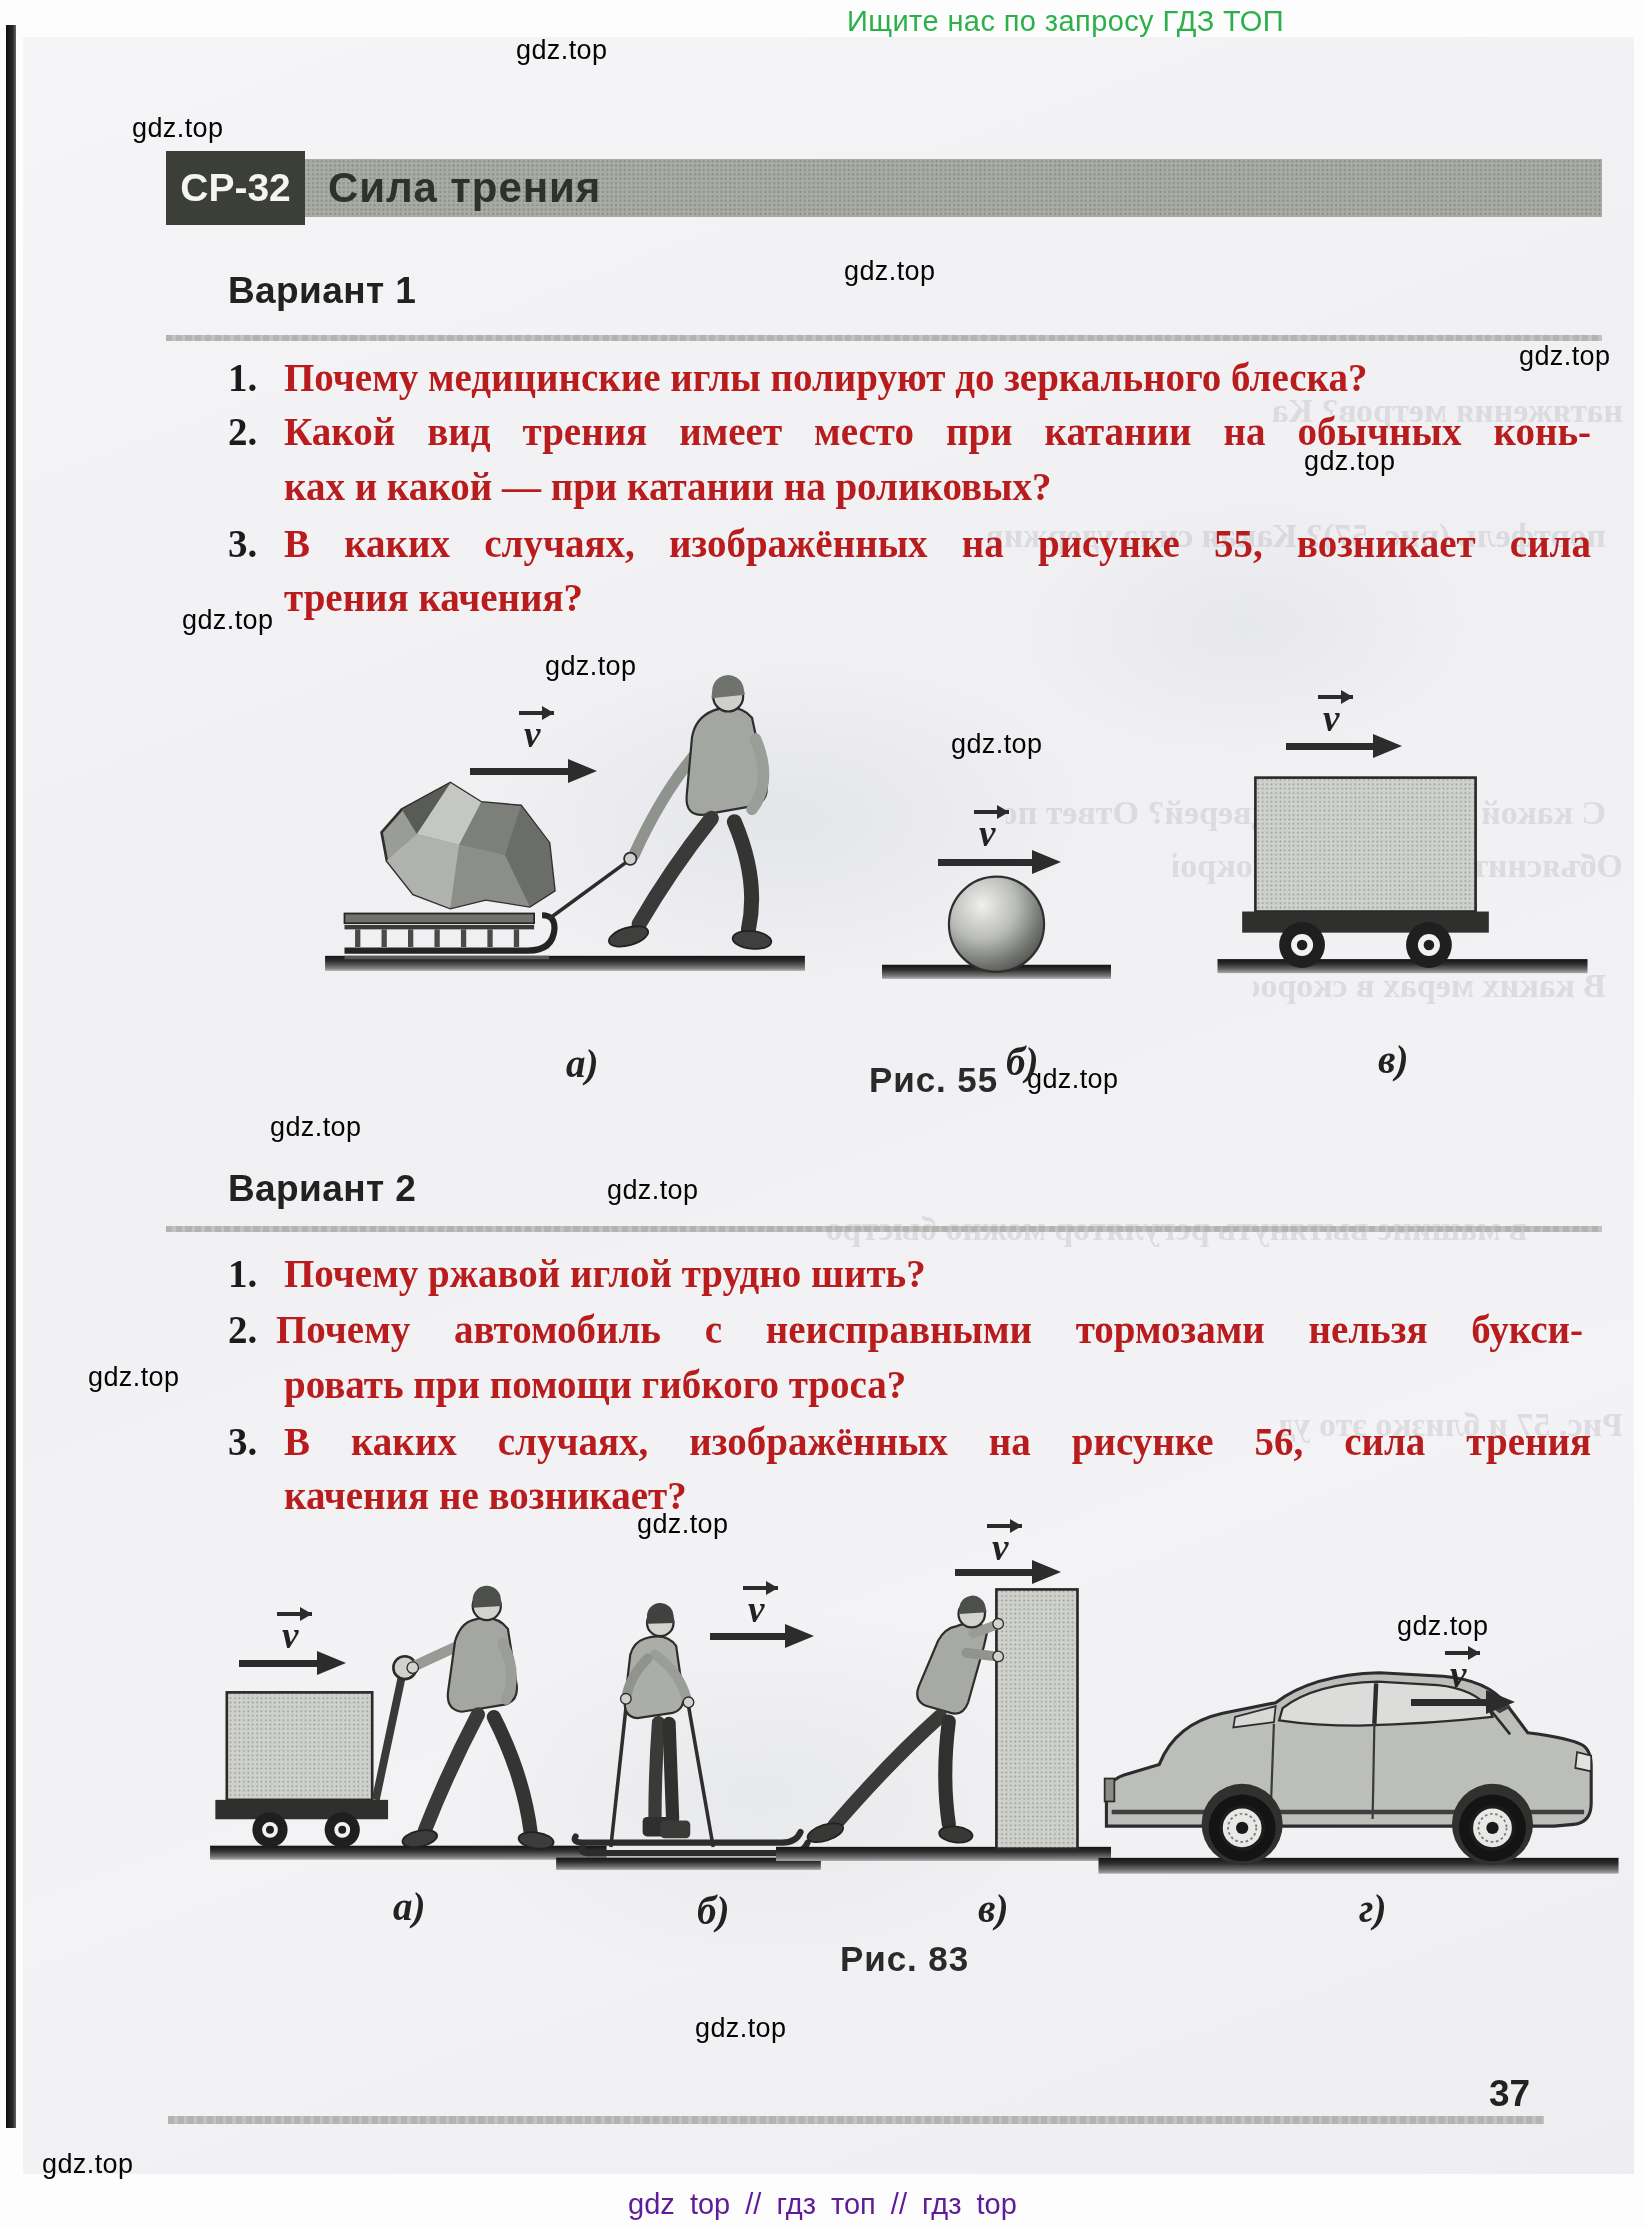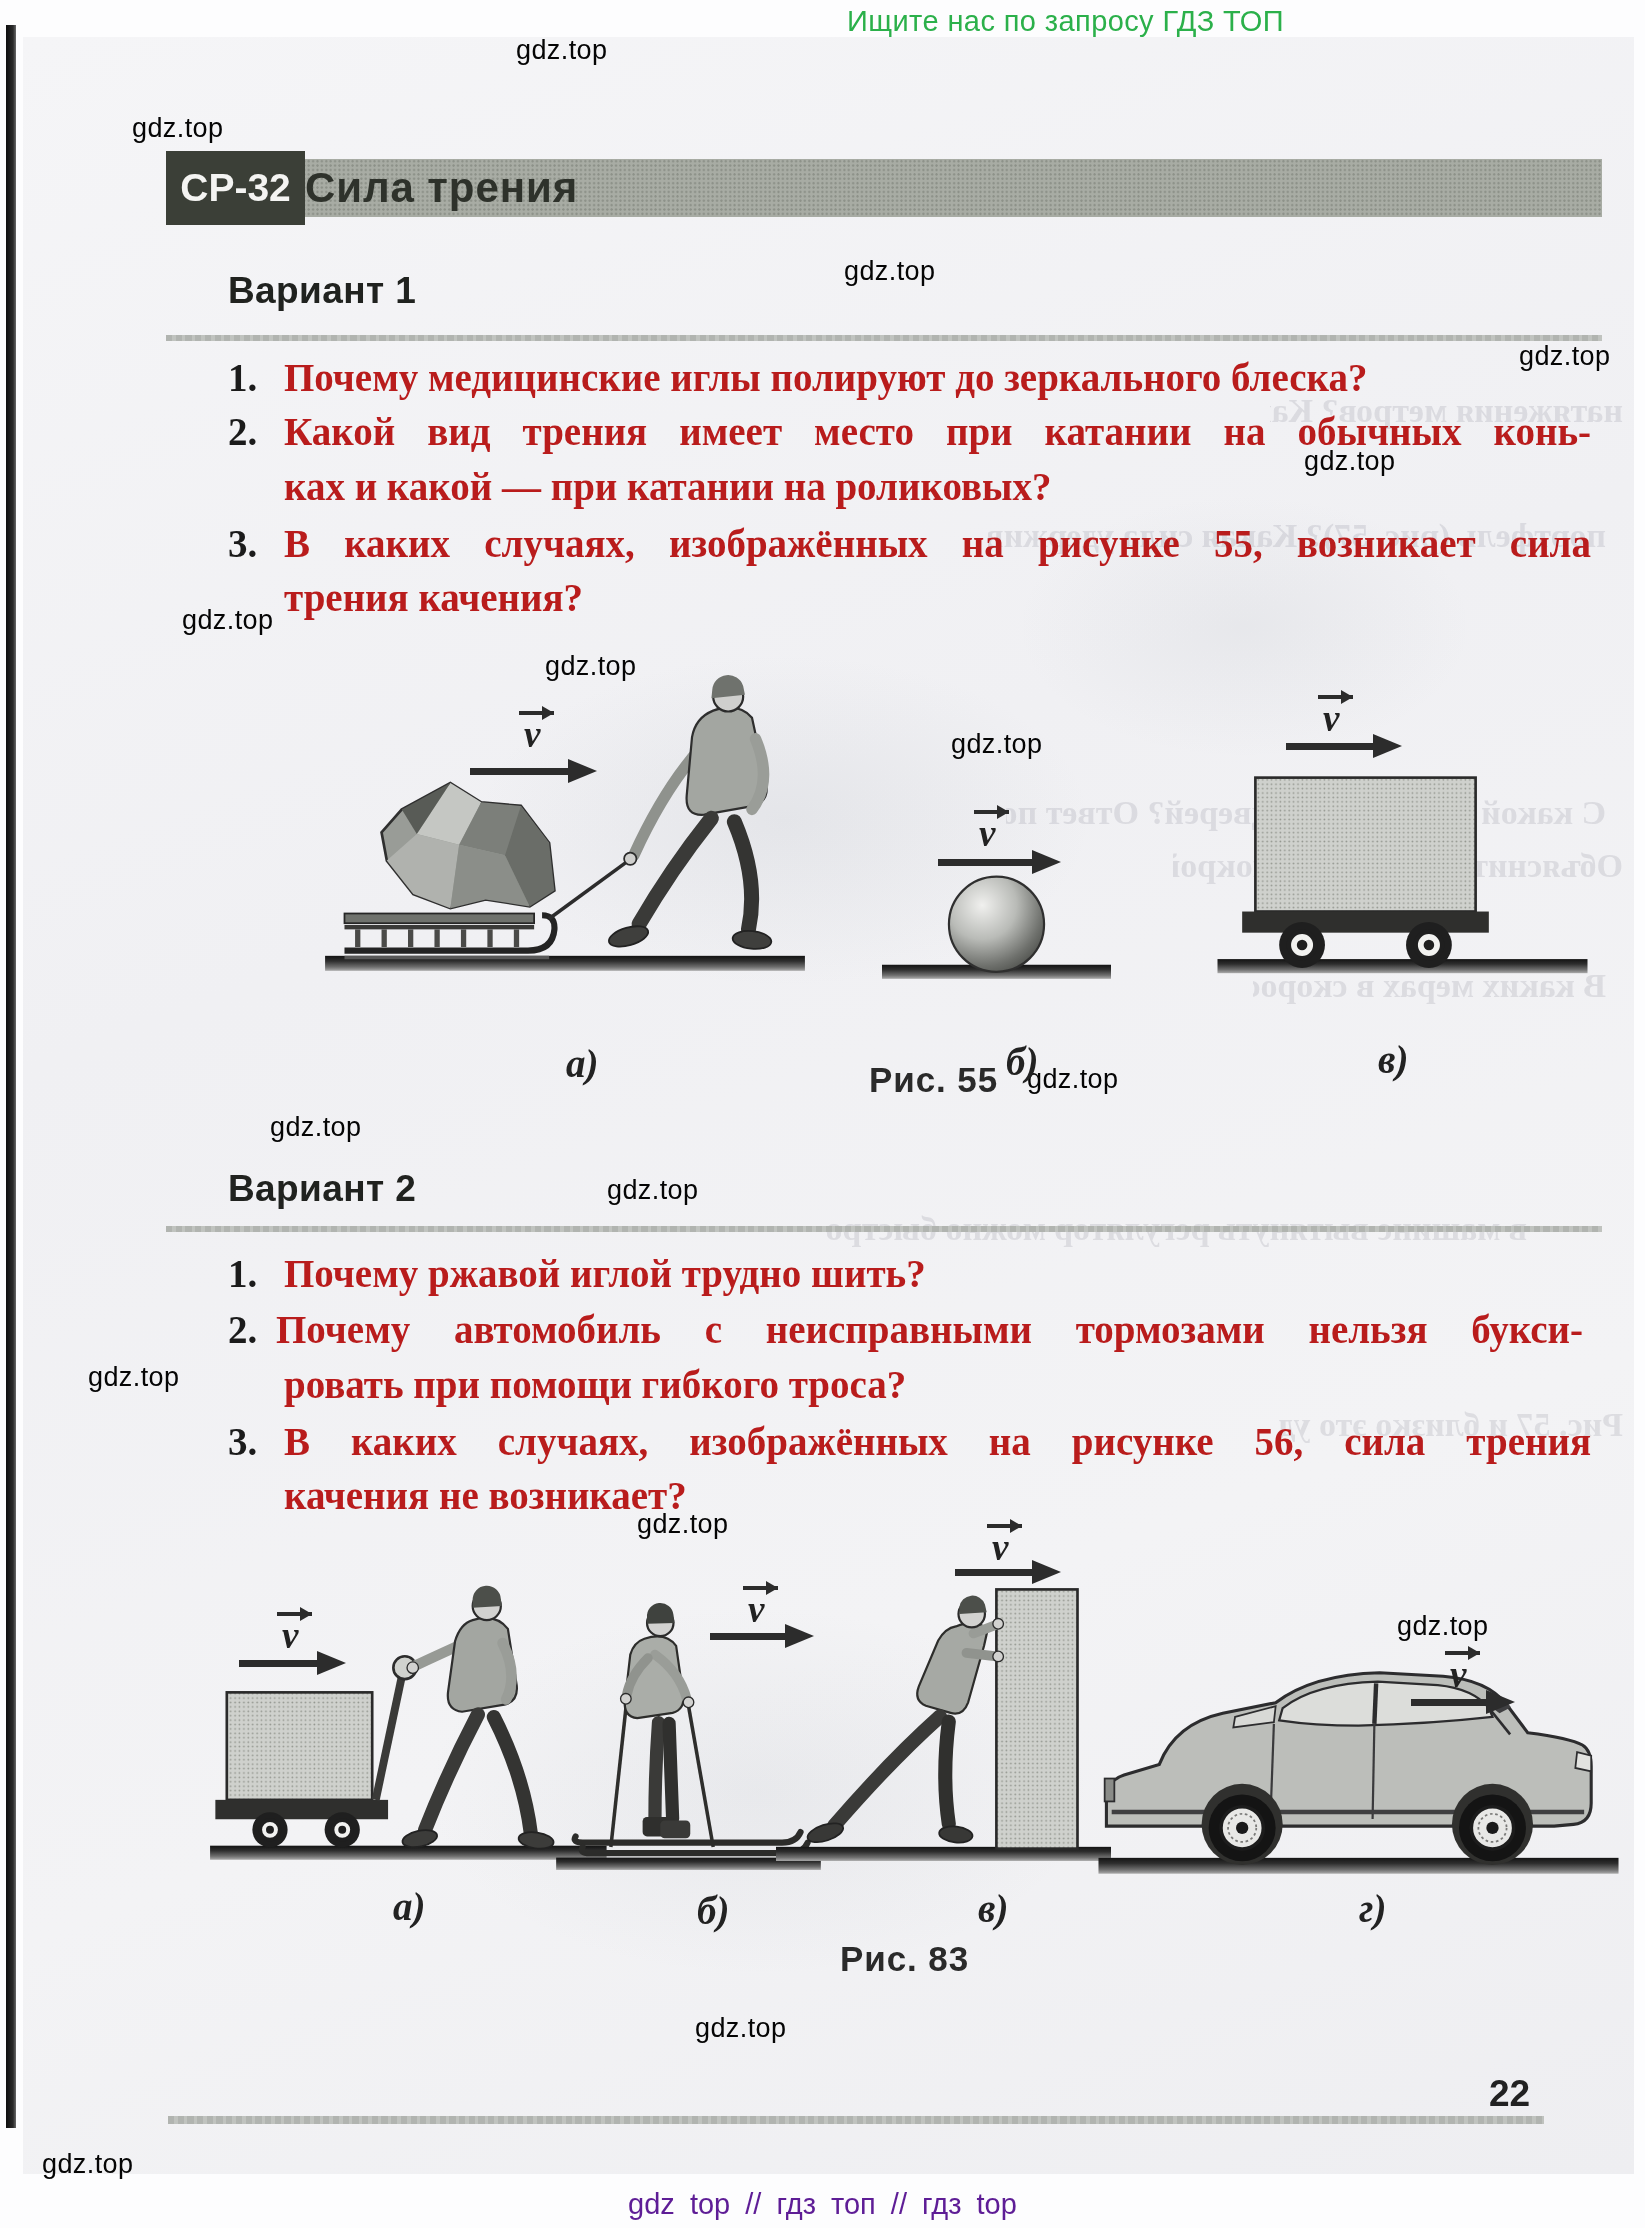--- a/index.html
+++ b/index.html
@@ -16,21 +16,21 @@
   .promo-bottom{position:absolute;left:0;top:2188px;width:1645px;text-align:center;
       font-size:29px;font-weight:500;color:#5e1d96;word-spacing:7px;}
   
   .wm{position:absolute;font-size:27px;color:#050505;letter-spacing:0.4px;white-space:nowrap;}
   
   .hbar{position:absolute;left:166px;top:159px;width:1436px;height:58px;background:#a8aca4;
         background-image:radial-gradient(circle,rgba(70,76,66,.28) 0.9px,transparent 1.4px);background-size:4.4px 4.4px;
         display:flex;align-items:center;}
   .hchip{width:139px;height:74px;background:#3b3f37;color:#f4f4f2;display:flex;align-items:center;justify-content:center;
          font-size:39px;font-weight:700;flex:0 0 auto;}
-  .htitle{font-size:42px;font-weight:700;color:#2e322b;letter-spacing:0.9px;}
+  .htitle{font-size:42px;font-weight:700;color:#2e322b;padding-left:23px;letter-spacing:0.9px;}
   
   .vh{position:absolute;font-size:37px;font-weight:700;color:#20221f;letter-spacing:0.4px;}
   .rule{position:absolute;height:6.2px;background:repeating-linear-gradient(90deg,#b1b4b0 0 6.2px,#c0c3bf 6.2px 9.7px);}
   
   .qnum{position:absolute;font-family:"Liberation Serif",serif;font-weight:700;font-size:39px;color:#1b1b1b;}
   .qline{position:absolute;width:1307px;font-family:"Liberation Serif",serif;font-weight:700;font-size:39px;
          color:#b91c1c;white-space:nowrap;}
   .qline.full{white-space:normal;text-align:justify;text-align-last:justify;}
   
   .glabel{position:absolute;font-family:"Liberation Serif",serif;font-style:italic;font-weight:700;font-size:39px;color:#222;}
@@ -324,18 +324,18 @@
     <div class="vla"></div>
     <div class="vlt">v</div>
   </div>
 
   <div class="glabel" style="left:393px;top:1884px;">а)</div>
   <div class="glabel" style="left:697px;top:1888px;">б)</div>
   <div class="glabel" style="left:978px;top:1886px;">в)</div>
   <div class="glabel" style="left:1359px;top:1886px;">г)</div>
   <div class="caption" style="left:840px;top:1939px;">Рис. 83</div>
 
-  <div class="pageno" style="left:1489px;top:2073px;">22</div>
+  <div class="pageno" style="left:1489px;top:2073px;">37</div>
   <div class="rule" style="left:168px;top:2116px;width:1376px;height:8px;"></div>
   <div class="promo-bottom">gdz top // гдз топ // гдз top</div>
 
 </div>
 
 
 </body></html>

